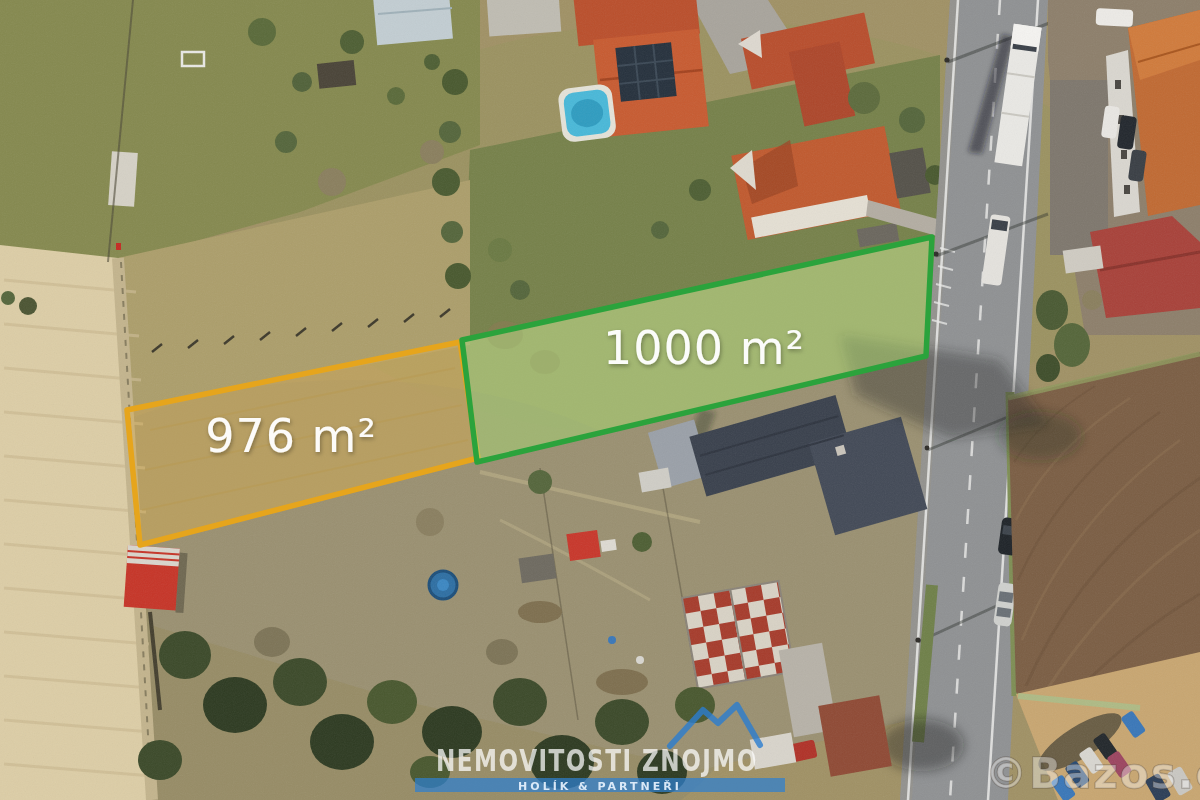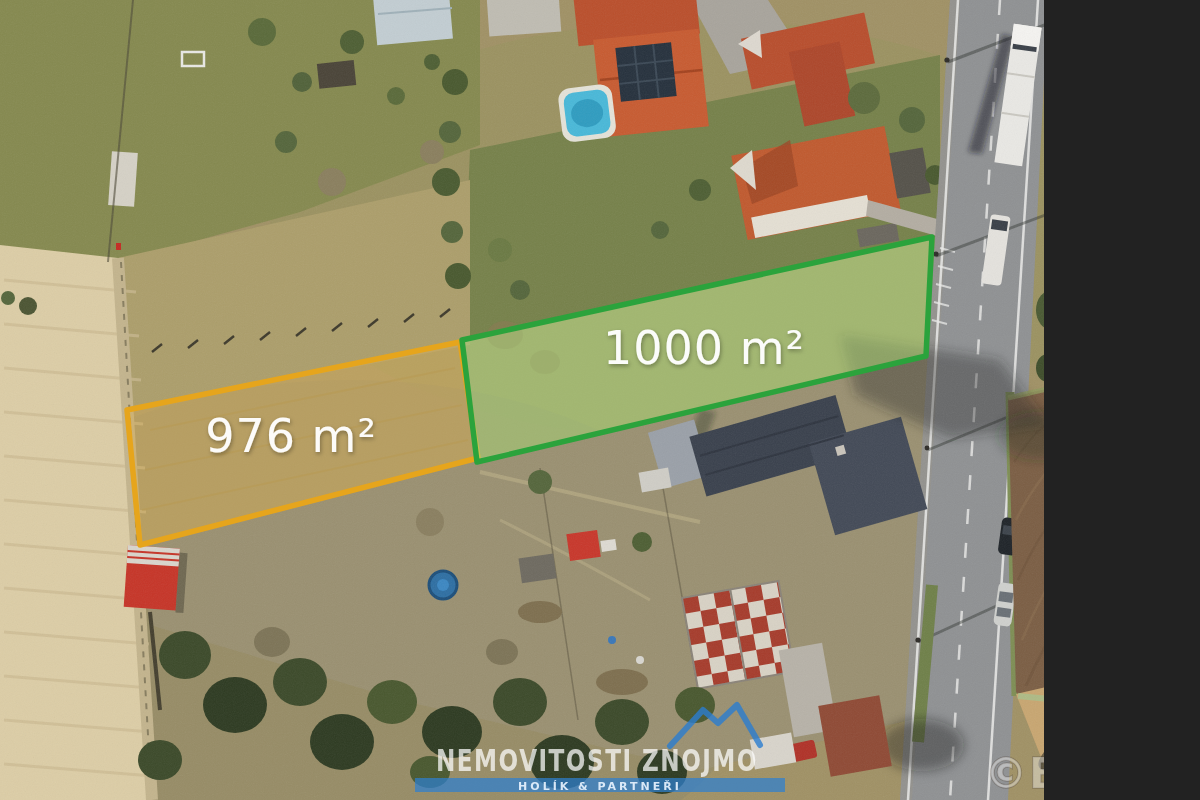--- a/index.html
+++ b/index.html
@@ -1,17 +1,17 @@
 <!DOCTYPE html>
 <html><head>
 <meta charset="utf-8">
 <style>
   html,body{margin:0;padding:0;background:#222;}
   .stage{
-    position:relative;width:1044px;height:800px;overflow:hidden;
+    position:relative;width:1200px;height:800px;overflow:hidden;
     font-family:"DejaVu Sans","Liberation Sans",sans-serif;
   }
   svg{display:block}
   text{font-family:"DejaVu Sans","Liberation Sans",sans-serif;}
   .area-label{font-size:46px;fill:#ffffff;fill-opacity:.96;letter-spacing:1px;}
   .wm-title{font-size:31px;fill:#ffffff;fill-opacity:.72;letter-spacing:2px;font-weight:bold;}
   .wm-sub{font-size:11px;fill:#eaf4ff;fill-opacity:.9;letter-spacing:3px;font-weight:bold;}
   .wm-copy{font-size:42px;fill:#ffffff;fill-opacity:.38;font-weight:bold;letter-spacing:2px;
            paint-order:stroke;stroke:rgba(80,70,60,.35);stroke-width:1.5px;}
 </style>

